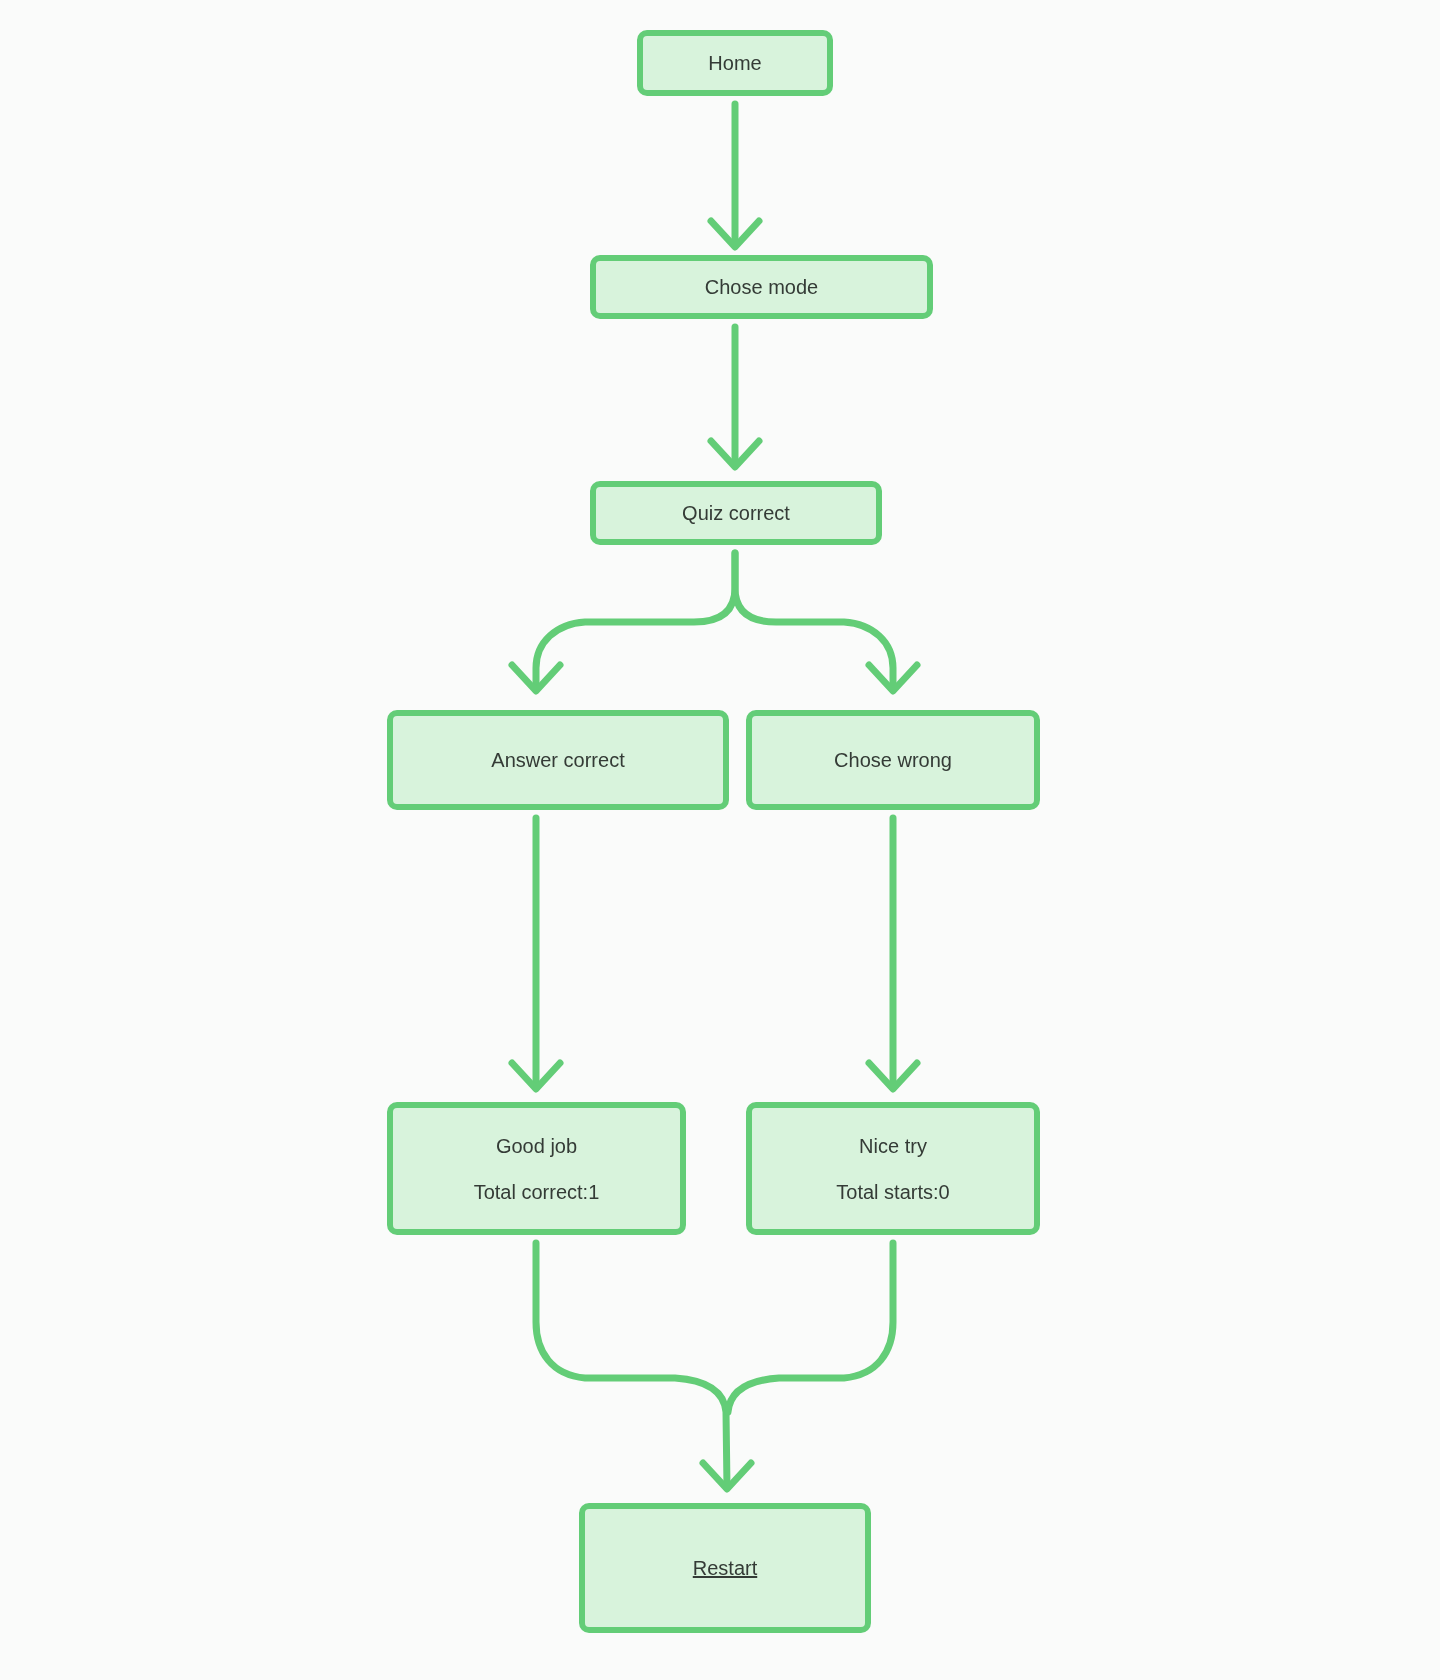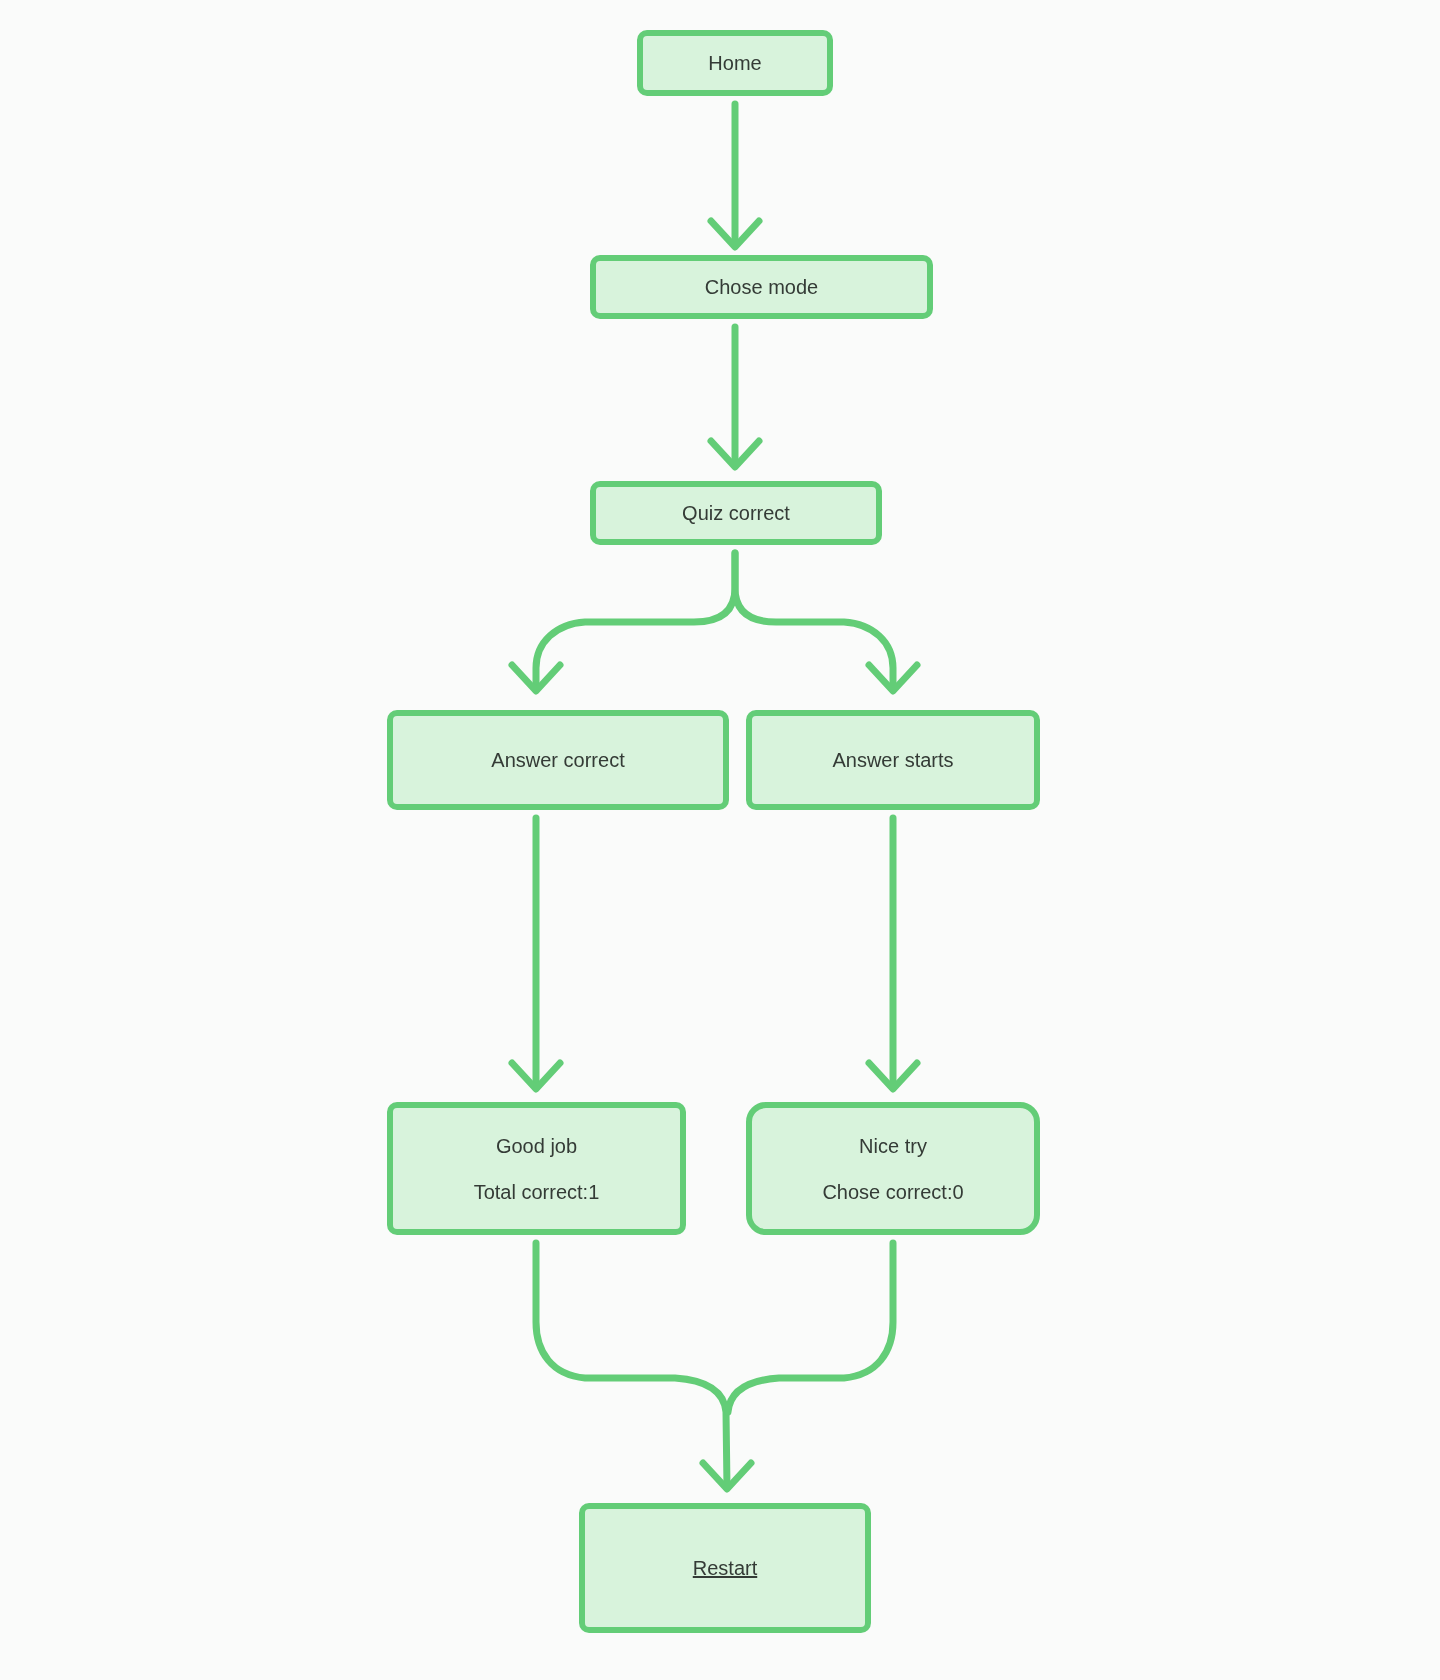--- a/index.html
+++ b/index.html
@@ -48,21 +48,21 @@
     font-size:20px;
     line-height:46px;
     color:var(--text-color);
   }
   .node-home          {left:637px; top:30px;   width:196px; height:66px;}
   .node-chose-mode    {left:590px; top:255px;  width:343px; height:64px;}
   .node-quiz-starts   {left:590px; top:481px;  width:292px; height:64px;}
   .node-answer-correct{left:387px; top:710px;  width:342px; height:100px;}
   .node-answer-wrong  {left:746px; top:710px;  width:294px; height:100px;}
   .node-good-job      {left:387px; top:1102px; width:299px; height:133px;}
-  .node-nice-try      {left:746px; top:1102px; width:294px; height:133px;border-radius:20px;}
+  .node-nice-try      {left:746px; top:1102px; width:294px; height:133px;}
   .node-restart       {left:579px; top:1503px; width:292px; height:130px;text-decoration:underline;}
 </style>
 </head>
 <body>
 
 <div class="canvas">
 
   <svg class="edges-layer" viewBox="0 0 1440 1680" xmlns="http://www.w3.org/2000/svg" aria-hidden="true">
 
     <path d="M735,104 L735,246"></path>
@@ -99,30 +99,30 @@
 
   <div class="node node-quiz-starts">
     <div class="node-label">Quiz correct</div>
   </div>
 
   <div class="node node-answer-correct">
     <div class="node-label">Answer correct</div>
   </div>
 
   <div class="node node-answer-wrong">
-    <div class="node-label">Answer starts</div>
+    <div class="node-label">Chose wrong</div>
   </div>
 
   <div class="node node-good-job">
     <div class="node-label">Good job</div>
     <div class="node-label">Total correct:1</div>
   </div>
 
   <div class="node node-nice-try">
     <div class="node-label">Nice try</div>
-    <div class="node-label">Chose correct:0</div>
+    <div class="node-label">Total starts:0</div>
   </div>
 
   <div class="node node-restart">
     <div class="node-label">Restart</div>
   </div>
 
 </div>
 
 </body></html>

